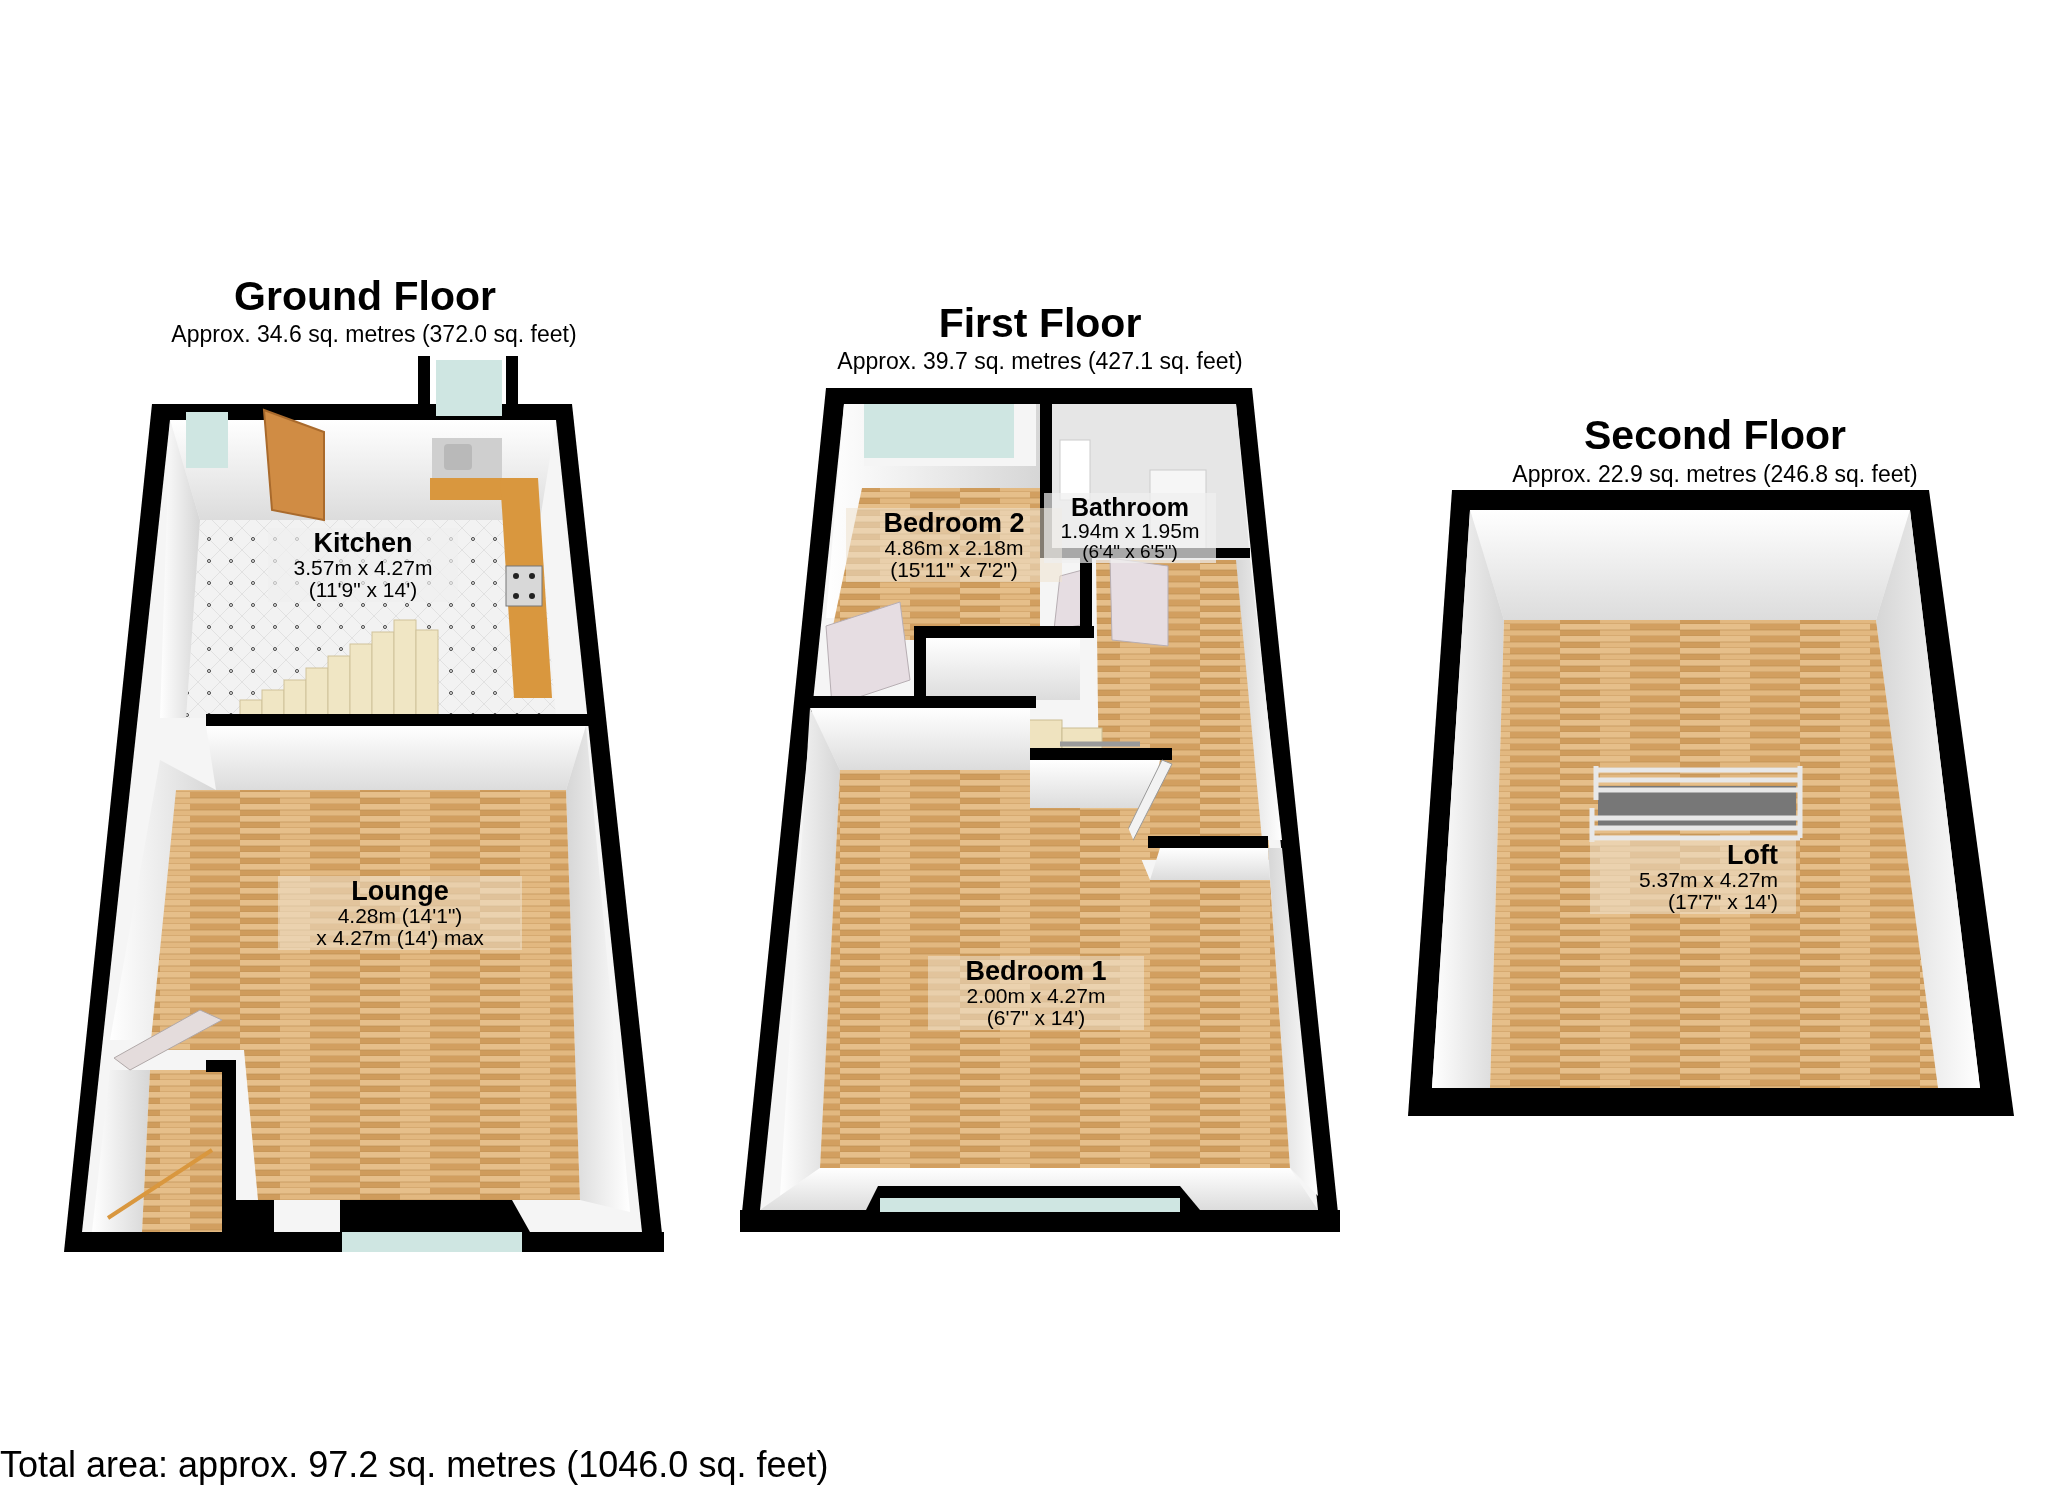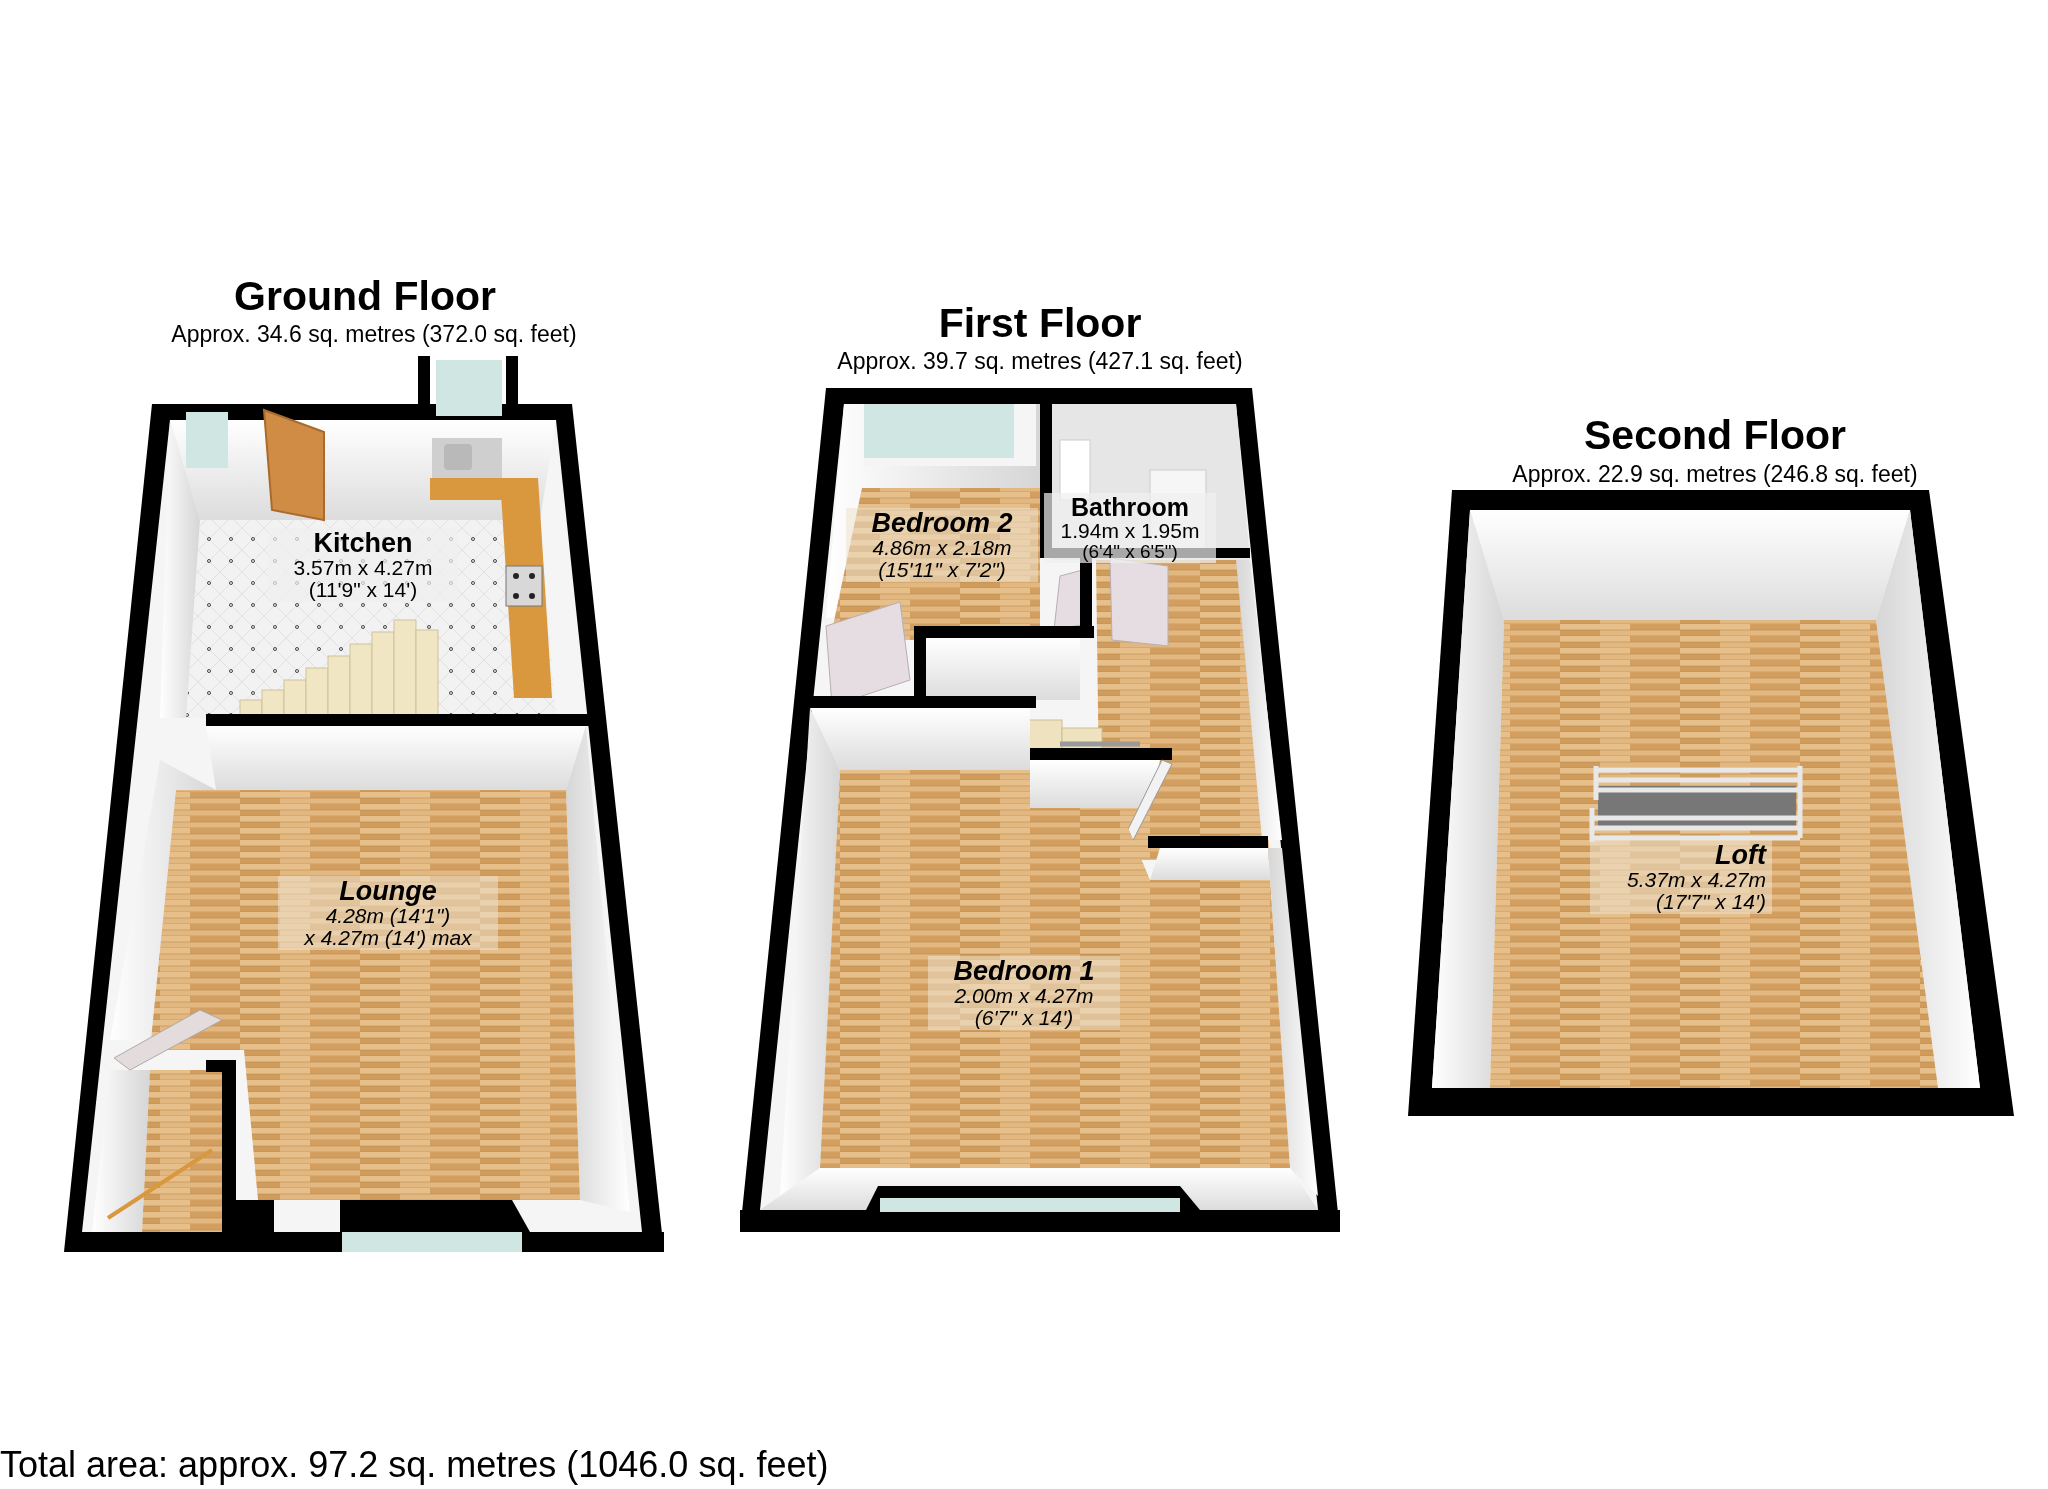--- a/index.html
+++ b/index.html
@@ -3,21 +3,21 @@
 <meta charset="utf-8">
 <style>
   html, body { margin: 0; padding: 0; background: #ffffff; }
   body { width: 2048px; height: 1489px; position: relative; overflow: hidden; font-family: "Liberation Sans", sans-serif; color: #000; }
   .floor-title { position: absolute; font-weight: bold; font-size: 41px; text-align: center; white-space: nowrap; line-height: 1; }
   .floor-area { position: absolute; font-size: 23px; text-align: center; white-space: nowrap; line-height: 1; }
   svg.plan { position: absolute; left: 0; top: 0; }
   .room-label { position: absolute; text-align: center; white-space: nowrap; line-height: 1.05; }
   .room-label .rn { font-weight: bold; font-size: 27px; display: block; }
   .room-label .rd { font-size: 21px; display: block; }
-  .label-bg { background: rgba(238, 226, 205, 0.55); padding: 1px 6px; font-style: italic; }
+  .label-bg { background: rgba(238, 226, 205, 0.55); padding: 1px 18px; }
   .label-bg-tile { background: rgba(240, 240, 240, 0.7); padding: 1px 6px; }
   .total { position: absolute; left: 0; width: 2048px; top: 1447px; text-align: left; font-size: 36px; line-height: 1; }
 </style>
 </head>
 <body>
 
 <svg class="plan" width="2048" height="1489" viewBox="0 0 2048 1489" xmlns="http://www.w3.org/2000/svg">
   <defs>
     <pattern id="wood" width="120" height="12" patternUnits="userSpaceOnUse">
       <rect width="120" height="12" fill="#dcae72"></rect>

